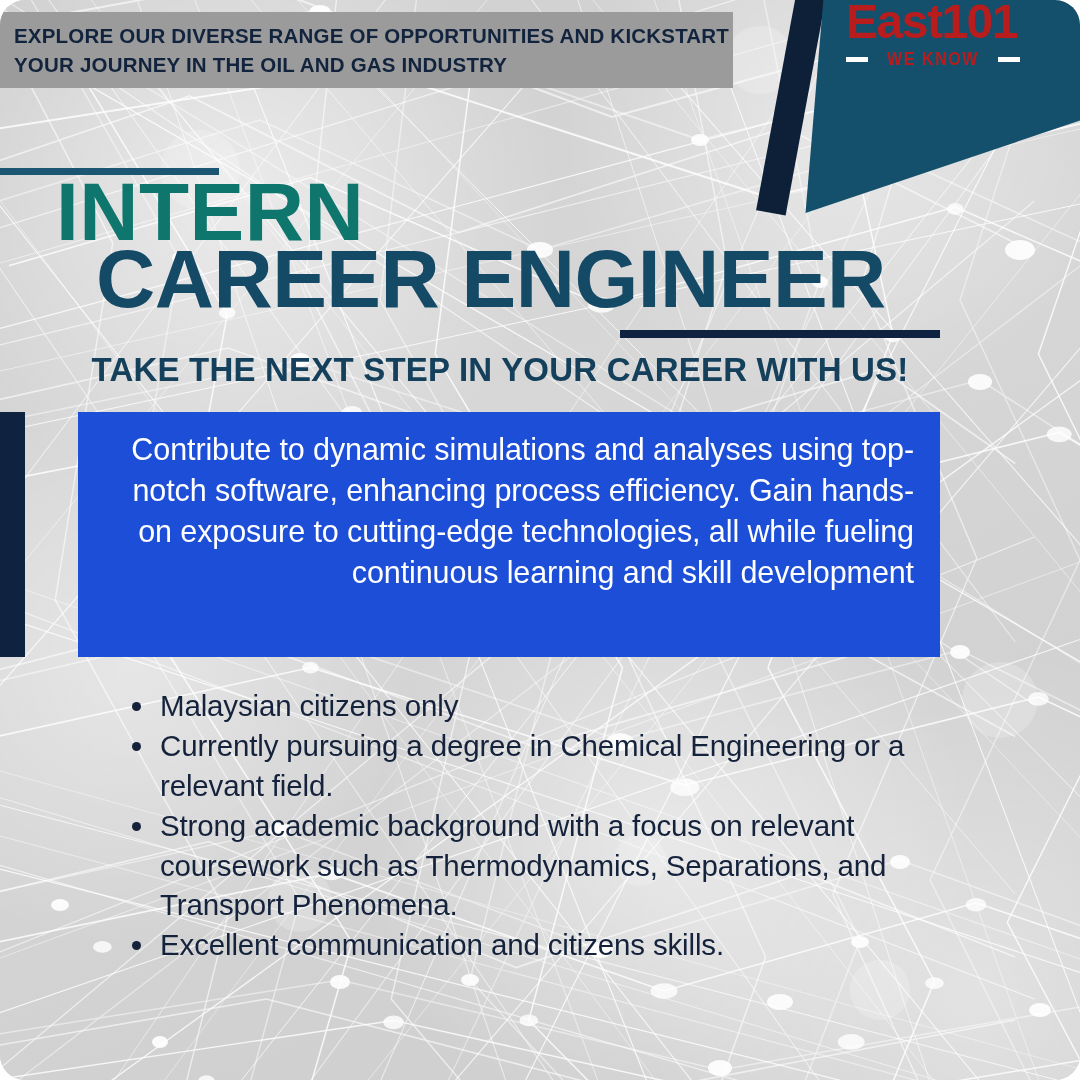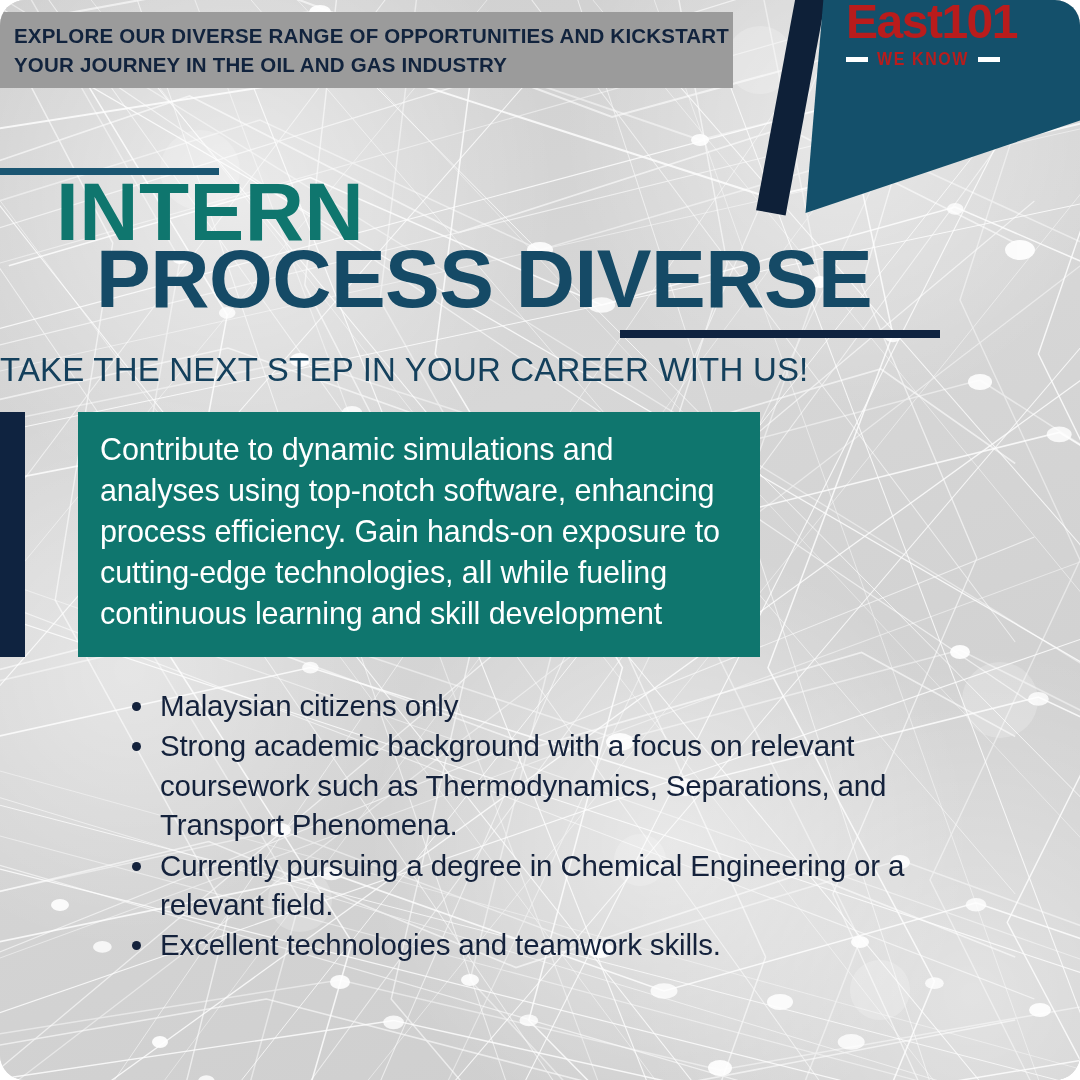--- a/index.html
+++ b/index.html
@@ -81,21 +81,21 @@
   .logo-east {
     font-size: 48px;
     font-weight: 700;
     letter-spacing: -1.5px;
     line-height: 1;
     white-space: nowrap;
   }
   .logo-tagline-row {
     display: flex;
     align-items: center;
-    gap: 9px;
+    gap: 19px;
     margin-top: 5px;
   }
   .logo-rule { height: 5px; background: #ffffff; flex: 0 0 auto; }
   .logo-rule.left { width: 22px; }
   .logo-rule.right { width: 22px; }
   .logo-tagline {
     font-size: 16px;
     font-weight: 700;
     letter-spacing: 1.6px;
     line-height: 1;
@@ -133,43 +133,44 @@
   .rule-bottom {
     position: absolute;
     left: 620px; top: 330px;
     width: 320px; height: 8px;
     background: #0f2340;
   }
   .subtitle {
     position: absolute;
     left: 0; top: 352px;
     width: 1000px;
-    text-align: left;
+    text-align: center;
     color: #14405c;
     font-size: 33px;
-    font-weight: 400;
+    font-weight: 700;
     letter-spacing: 0.2px;
     line-height: 1.1;
     white-space: nowrap;
   }
 
   
   .accent-bar-left {
     position: absolute;
     left: 0; top: 412px;
     width: 25px; height: 245px;
     background: #0f2340;
   }
   .desc-box {
     position: absolute;
     left: 78px; top: 412px;
-    width: 682px; height: 245px;
-    background: #0f766e;
+    width: 862px; height: 245px;
+    background: #1d4ed8;
     box-sizing: border-box;
     padding: 17px 26px 0 22px;
+    text-align: right;
   }
   .desc-text {
     color: #ffffff;
     font-size: 30.5px;
     font-weight: 400;
     line-height: 1.345;
     letter-spacing: -0.1px;
   }
 
   
@@ -312,41 +313,41 @@
       <div class="logo-tagline-row">
         <span class="logo-rule left"></span>
         <span class="logo-tagline">WE KNOW</span>
         <span class="logo-rule right"></span>
       </div>
     </div>
   </div>
 
   <div class="rule-top"></div>
   <div class="title-intern">INTERN</div>
-  <div class="title-role">PROCESS DIVERSE</div>
+  <div class="title-role">CAREER ENGINEER</div>
   <div class="rule-bottom"></div>
   <div class="subtitle">TAKE THE NEXT STEP IN YOUR CAREER WITH US!</div>
 
   <div class="accent-bar-left"></div>
   <div class="desc-box">
     <div class="desc-text">Contribute to dynamic simulations and analyses using top-notch software, enhancing process efficiency. Gain hands-on exposure to cutting-edge technologies, all while fueling continuous learning and skill development</div>
   </div>
 
   <ul class="req-list">
     <li class="req-item">
       <span class="req-bullet"></span>
       <span>Malaysian citizens only</span>
     </li>
     <li class="req-item">
       <span class="req-bullet"></span>
+      <span>Currently pursuing a degree in Chemical Engineering or a relevant field.</span>
+    </li>
+    <li class="req-item">
+      <span class="req-bullet"></span>
       <span>Strong academic background with a focus on relevant coursework such as Thermodynamics, Separations, and Transport Phenomena.</span>
     </li>
     <li class="req-item">
       <span class="req-bullet"></span>
-      <span>Currently pursuing a degree in Chemical Engineering or a relevant field.</span>
-    </li>
-    <li class="req-item">
-      <span class="req-bullet"></span>
-      <span>Excellent technologies and teamwork skills.</span>
+      <span>Excellent communication and citizens skills.</span>
     </li>
   </ul>
 
 </div>
 
 </body></html>

